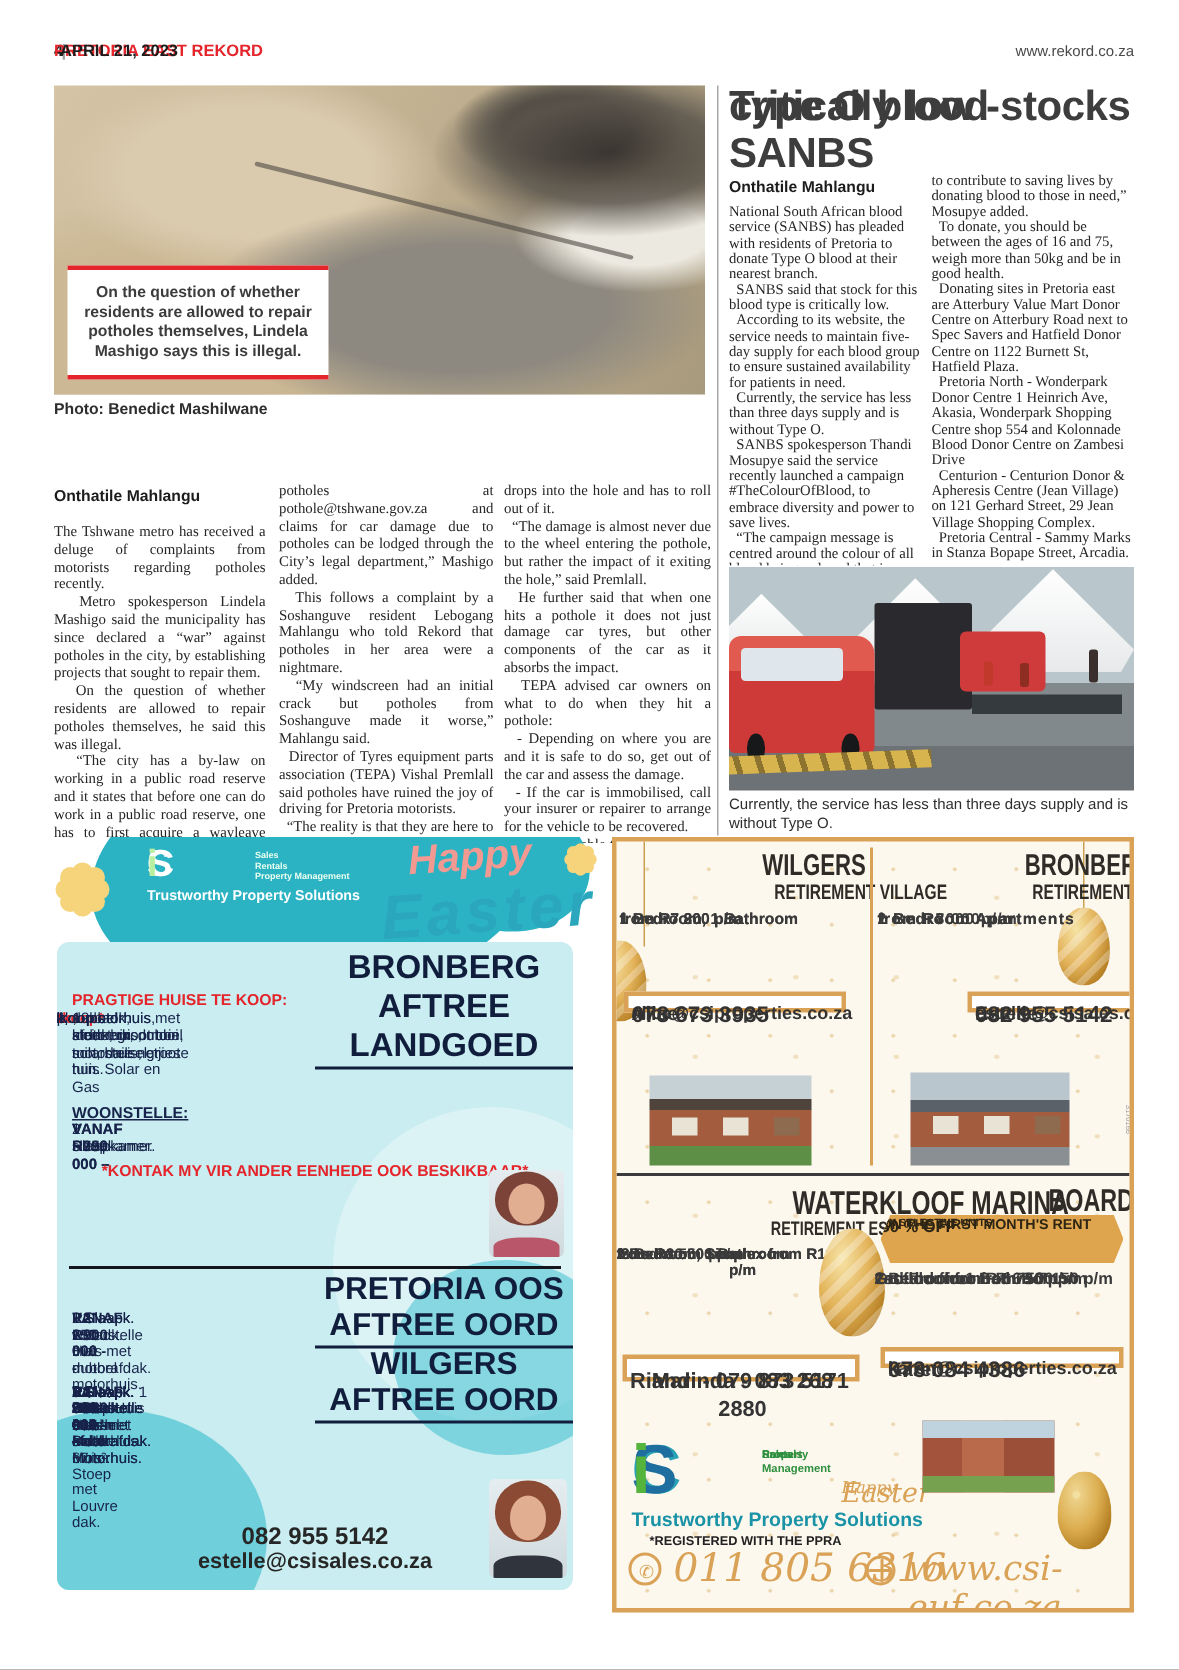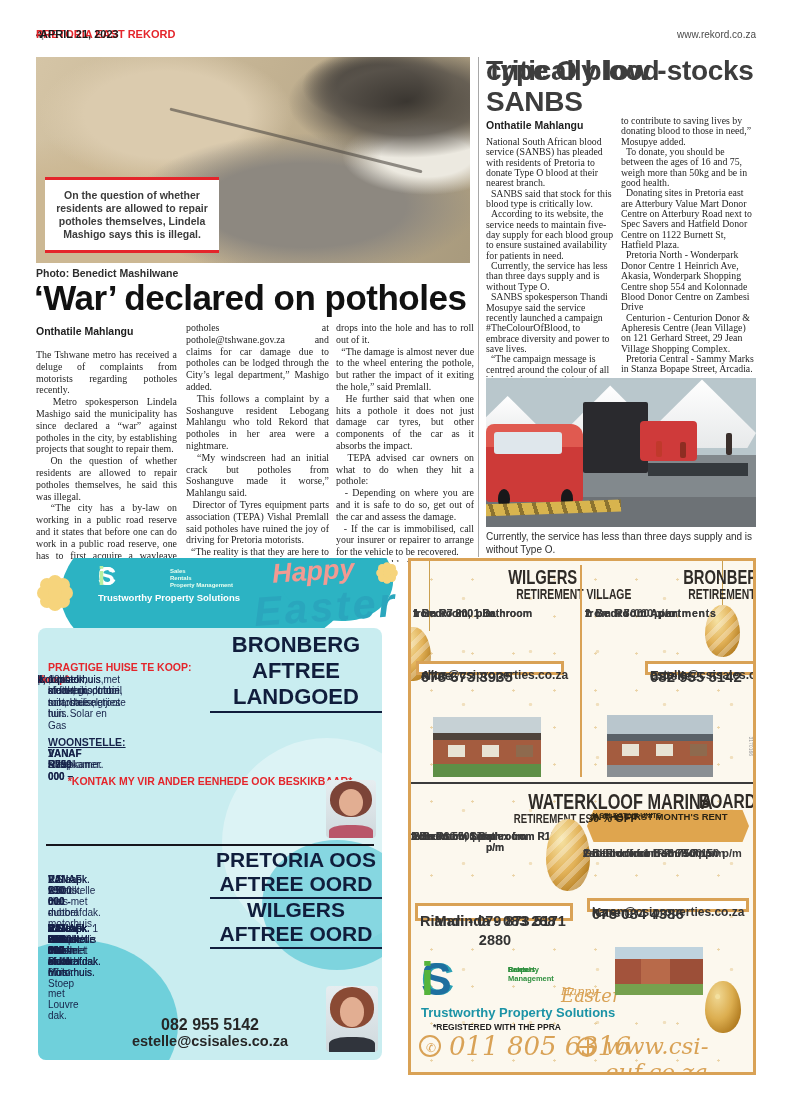--- a/index.html
+++ b/index.html
@@ -163,21 +163,20 @@
     <div class="hdr-right">www.rekord.co.za</div>
   </div>
 
   <div class="pothole-photo">
     <div class="pothole-dark"></div>
     <div class="pothole-crack"></div>
     <div class="overlay-caption">On the question of whether residents are allowed to repair potholes themselves, Lindela Mashigo says this is illegal.</div>
   </div>
   <div class="photo-credit">Photo: Benedict Mashilwane</div>
 
-  <h1 class="headline">‘War’ declared on potholes</h1>
   <div class="byline" style="left:36px;top:325px;">Onthatile Mahlangu</div>
   <div class="body-col" style="left:36px;top:349px;width:141px;height:212px;">The Tshwane metro has received a deluge of complaints from motorists regarding potholes recently.
   Metro spokesperson Lindela Mashigo said the municipality has since declared a “war” against potholes in the city, by establishing projects that sought to repair them.
   On the question of whether residents are allowed to repair potholes themselves, he said this was illegal.
   “The city has a by-law on working in a public road reserve and it states that before one can do work in a public road reserve, one has to first acquire a wayleave from the City of Tshwane.
   “We urge residents to report</div>
   <div class="body-col" style="left:186px;top:322px;width:143px;height:240px;">potholes at pothole@tshwane.gov.za and claims for car damage due to potholes can be lodged through the City’s legal department,” Mashigo added.
   This follows a complaint by a Soshanguve resident Lebogang Mahlangu who told Rekord that potholes in her area were a nightmare.
   “My windscreen had an initial crack but potholes from Soshanguve made it worse,” Mahlangu said.
   Director of Tyres equipment parts association (TEPA) Vishal Premlall said potholes have ruined the joy of driving for Pretoria motorists.

